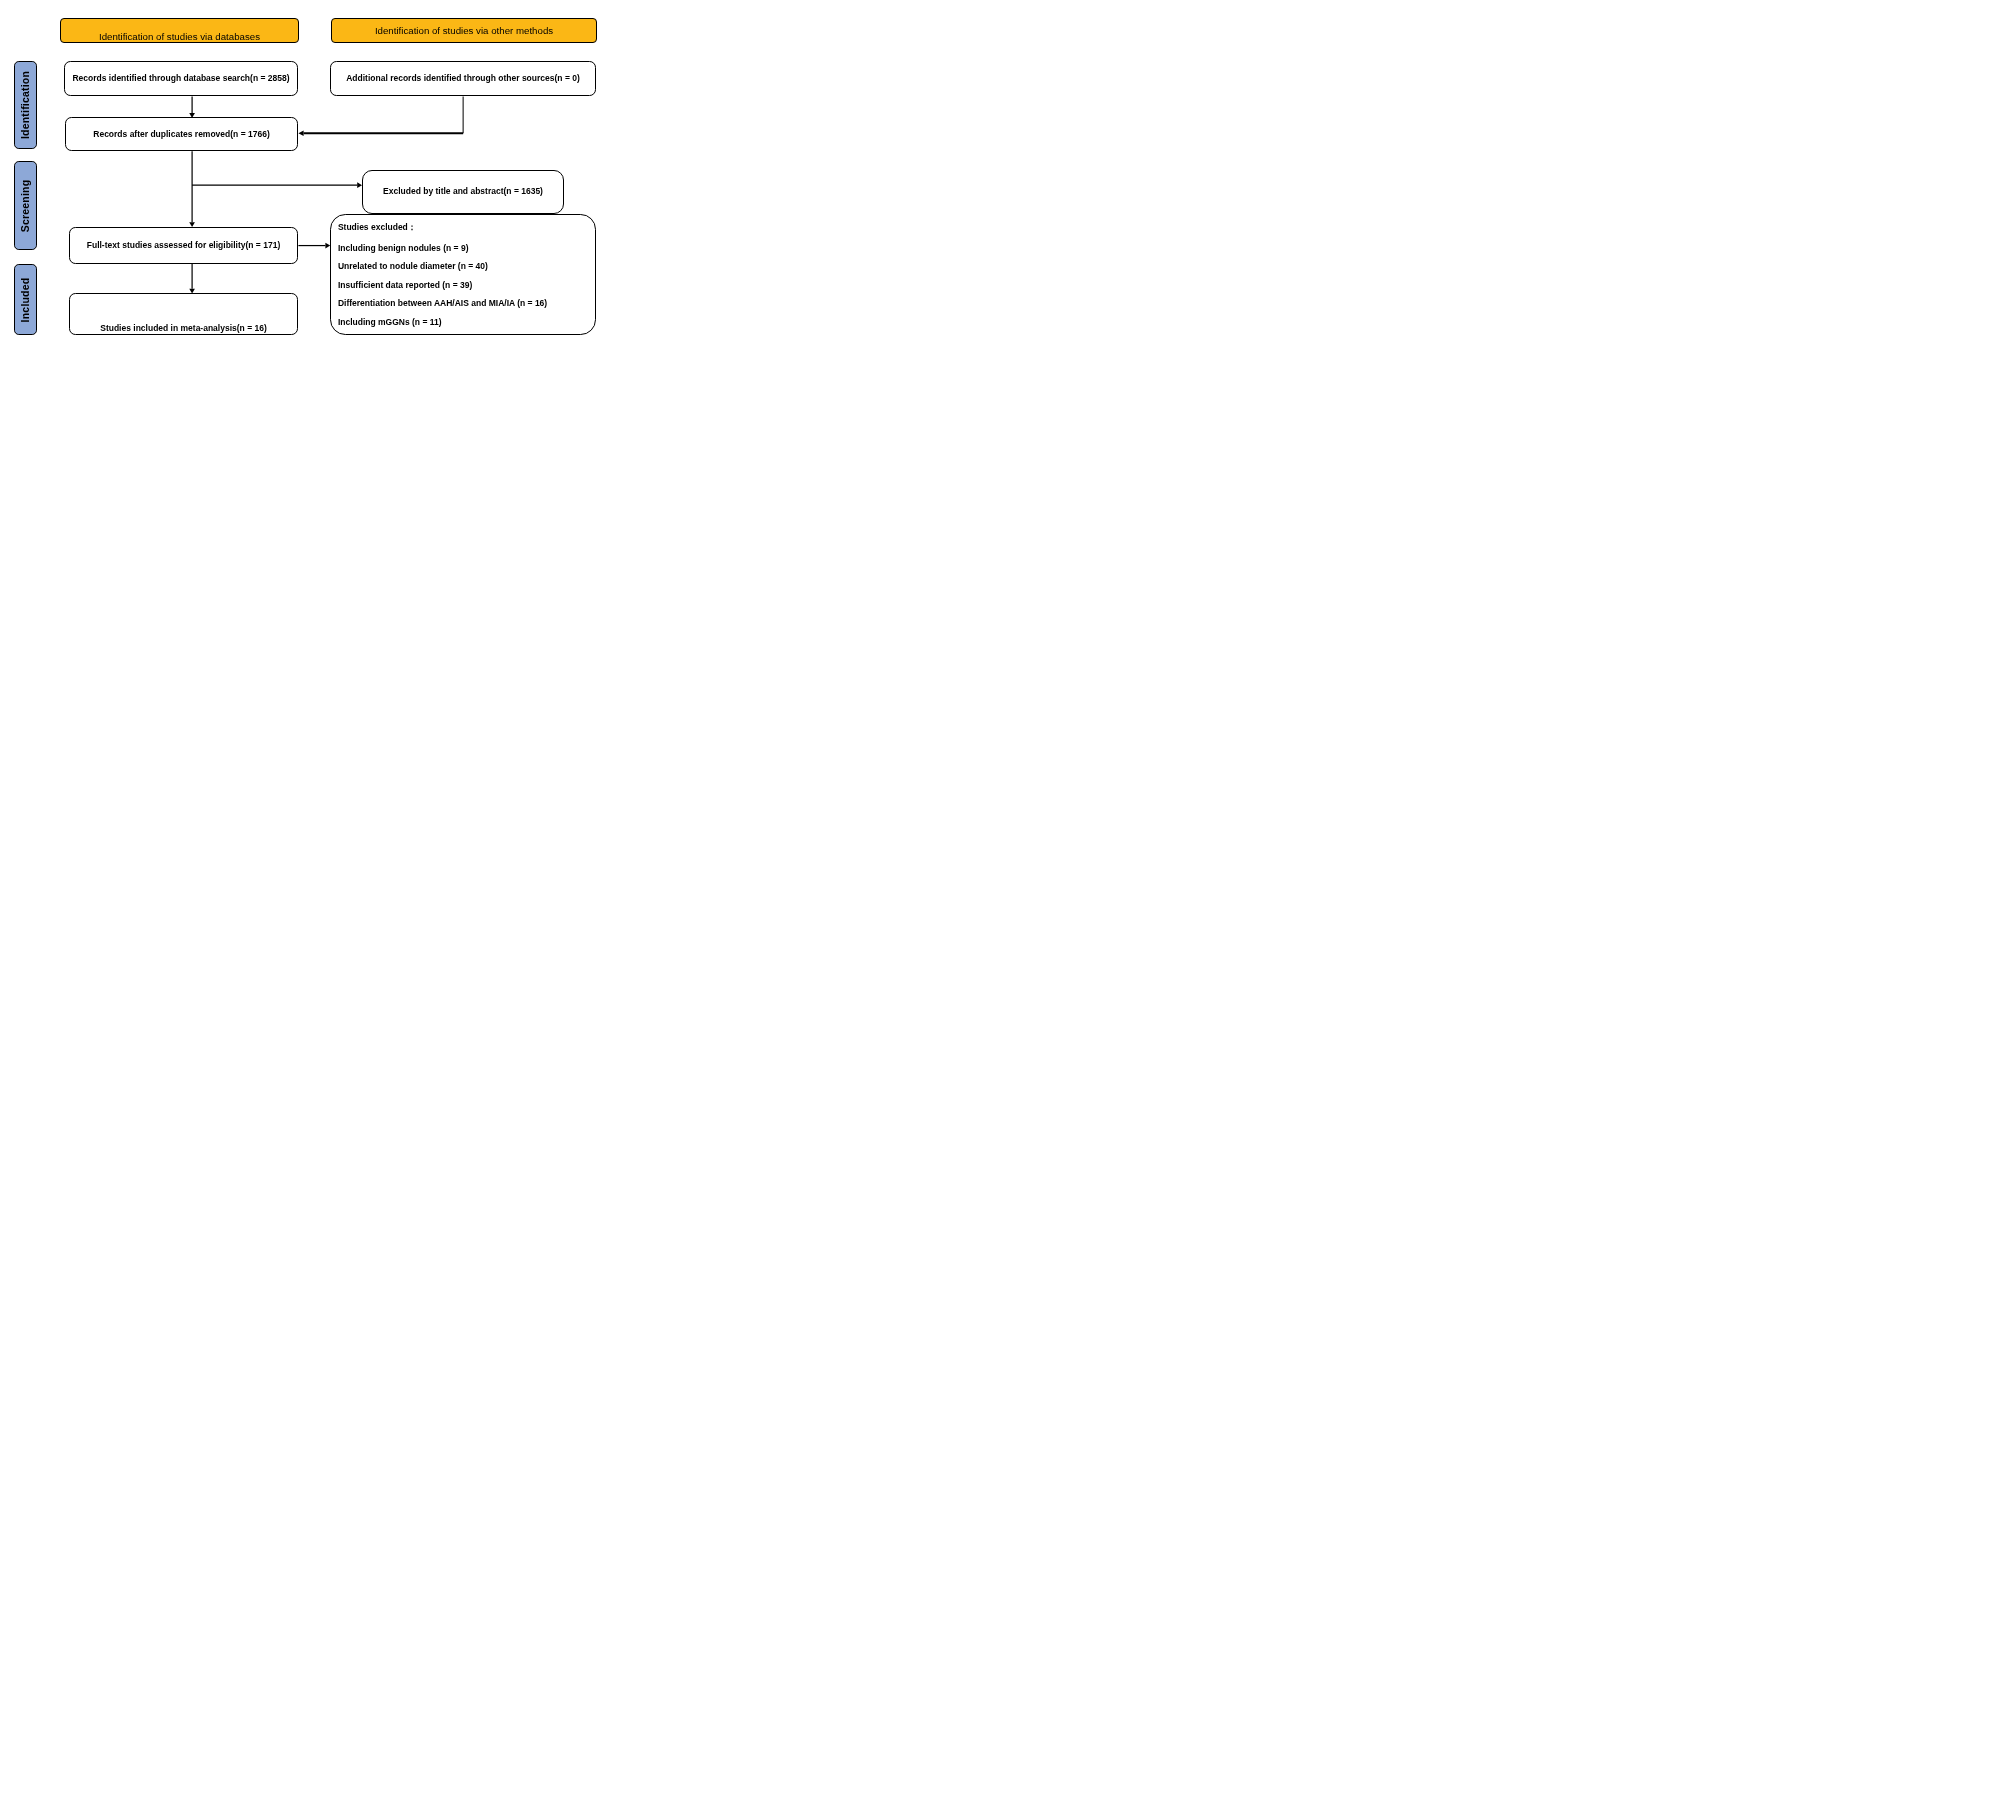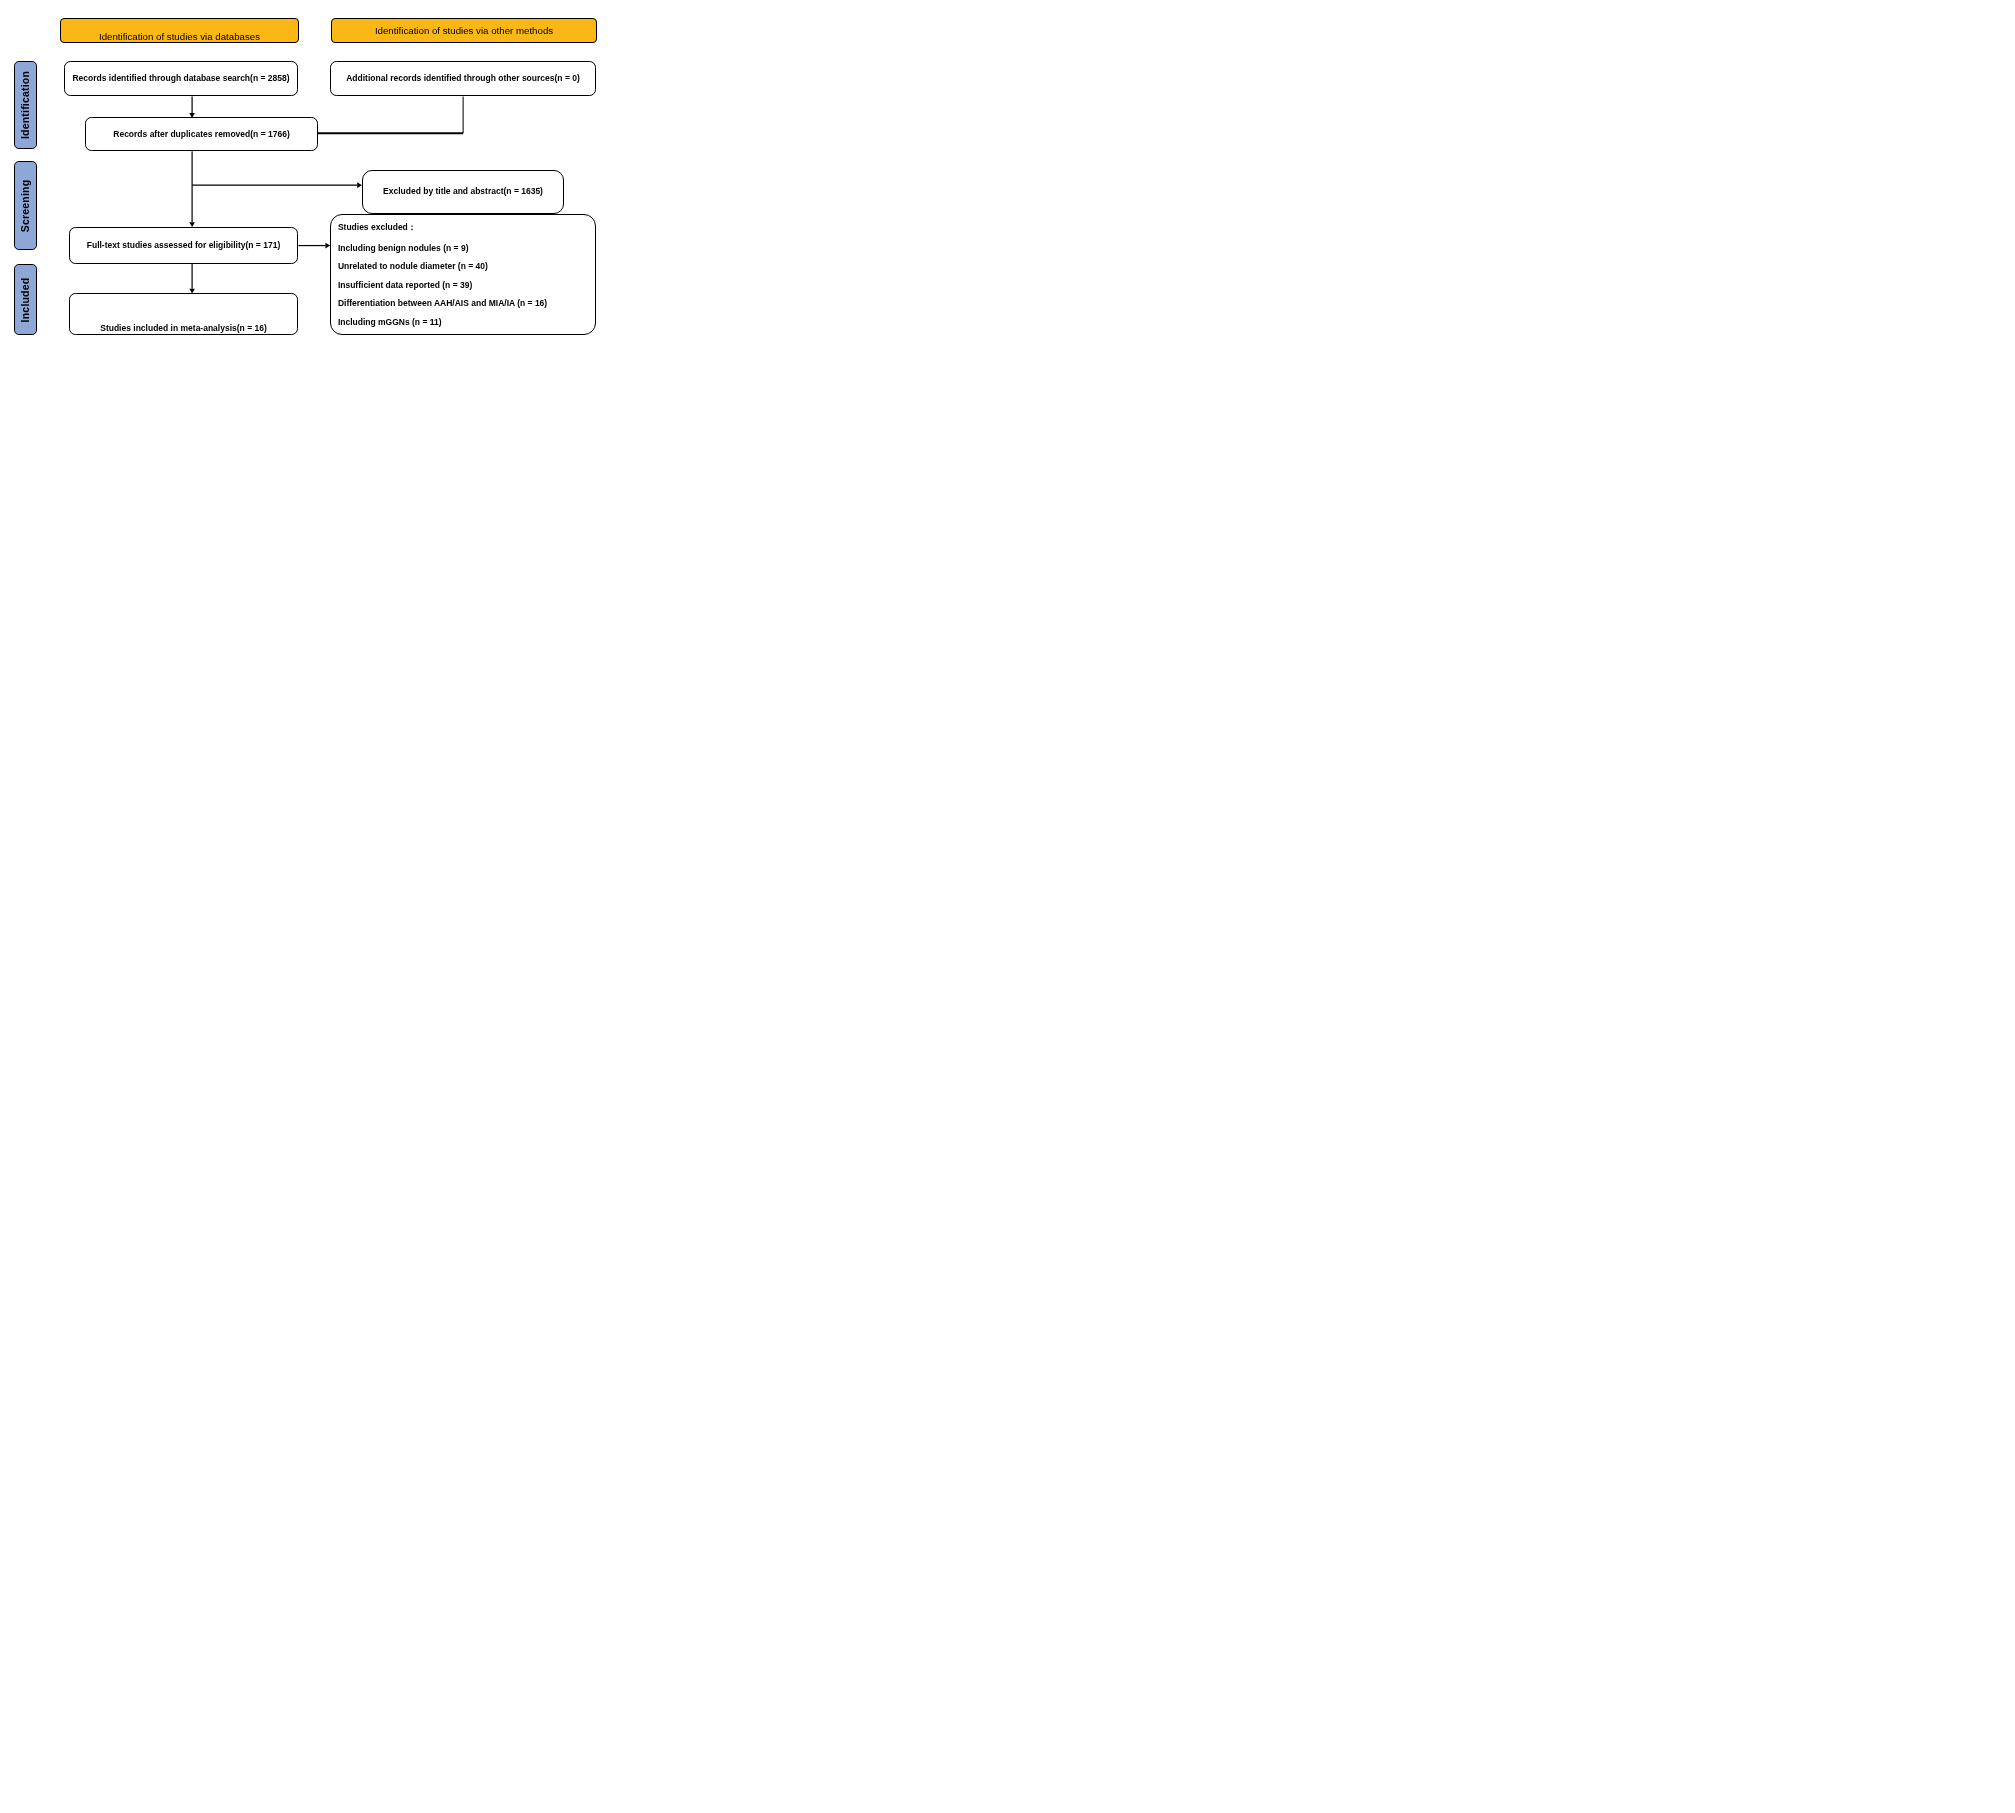--- a/index.html
+++ b/index.html
@@ -94,41 +94,41 @@
   <div class="wbox" style="left:64px;top:61px;width:234px;height:35px;">
     <div>Records identified through database search</div>
     <div>(n = 2858)</div>
   </div>
 
   <div class="wbox" style="left:330px;top:61px;width:266px;height:35px;">
     <div>Additional records identified through other sources</div>
     <div>(n = 0)</div>
   </div>
 
-  <div class="wbox" style="left:65px;top:117px;width:233px;height:34px;margin-left:20px;">
+  <div class="wbox" style="left:65px;top:117px;width:233px;height:34px;">
     <div>Records after duplicates removed</div>
     <div>(n = 1766)</div>
   </div>
 
   <div class="wbox" style="left:362px;top:170px;width:202px;height:44px;line-height:11.7px;border-radius:10px;">
     <div>Excluded by title and abstract</div>
     <div>(n = 1635)</div>
   </div>
 
   <div class="wbox" style="left:69px;top:227px;width:229px;height:37px;">
     <div>Full-text studies assessed for eligibility</div>
     <div>(n = 171)</div>
   </div>
 
   <div class="wbox" style="left:69px;top:293px;width:229px;height:42px;align-items:flex-end;">
     <div>Studies included in meta-analysis</div>
     <div>(n = 16)</div>
   </div>
 
-  <div class="bigbox" style="left:330px;top:214px;width:266px;height:121px;border-radius:12px;">
+  <div class="bigbox" style="left:330px;top:214px;width:266px;height:121px;">
     <div>Studies excluded：</div>
     <div>Including benign nodules (n = 9)</div>
     <div>Unrelated to nodule diameter (n = 40)</div>
     <div>Insufficient data reported (n = 39)</div>
     <div>Differentiation between AAH/AIS and MIA/IA (n = 16)</div>
     <div>Including mGGNs (n = 11)</div>
   </div>
 
 </div>
 

